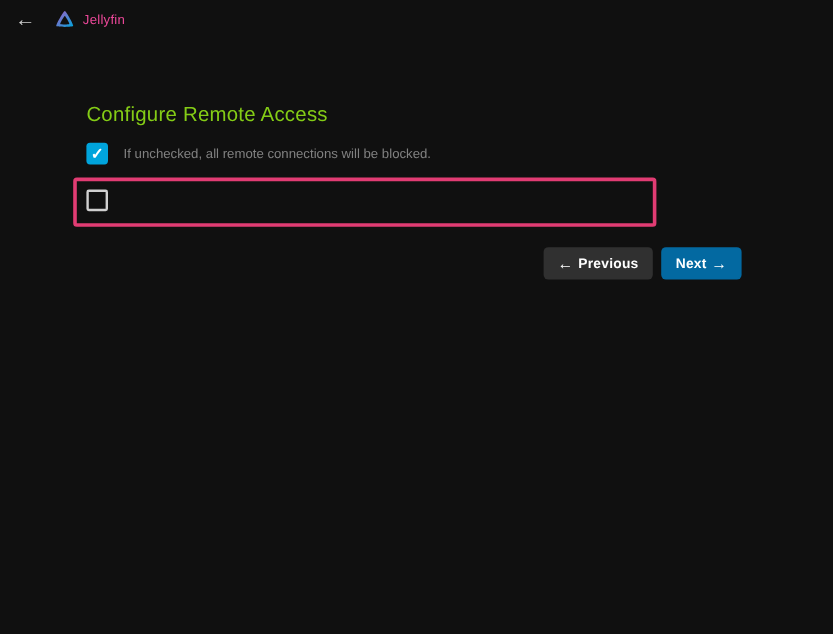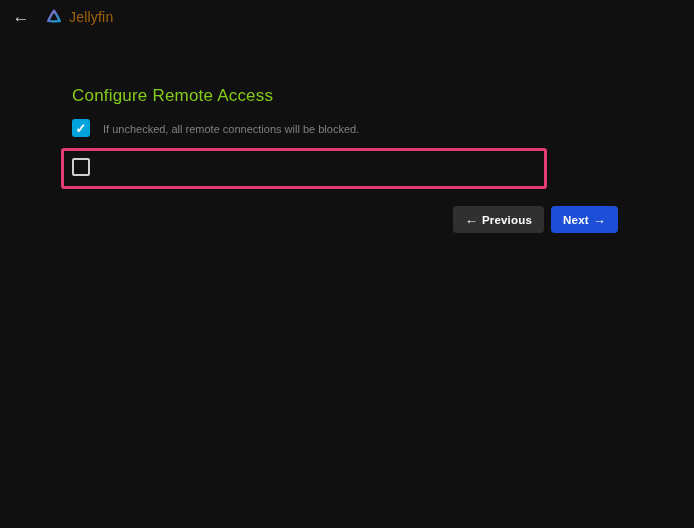--- a/index.html
+++ b/index.html
@@ -29,22 +29,22 @@
     cursor: pointer;
     padding: 0;
   }
   .brand {
     display: flex;
     align-items: center;
     margin-left: 10px;
     gap: 5px;
   }
   .brand-title {
-    color: #a16207;
-    font-size: 14px;
+    color: #ec4899;
+    font-size: 11px;
     letter-spacing: 0.2px;
   }
 
   
   main {
     width: 550px;
     margin: 0 auto;
   }
   h1.page-title {
     margin-top: 52px;
@@ -129,21 +129,21 @@
     font-weight: bold;
     color: #fff;
     cursor: pointer;
     display: inline-flex;
     align-items: center;
     gap: 4px;
     padding: 0 12px;
     letter-spacing: 0.2px;
   }
   .btn-secondary { background: #303030; }
-  .btn-primary   { background: #1d4ed8; }
+  .btn-primary   { background: #0369a1; }
   .btn .arrow { font-size: 13px; font-weight: normal; line-height: 1; }
 </style>
 </head>
 <body>
 
 <header class="topbar">
   <button class="back-btn">
     <span>←</span>
   </button>
   <div class="brand">

